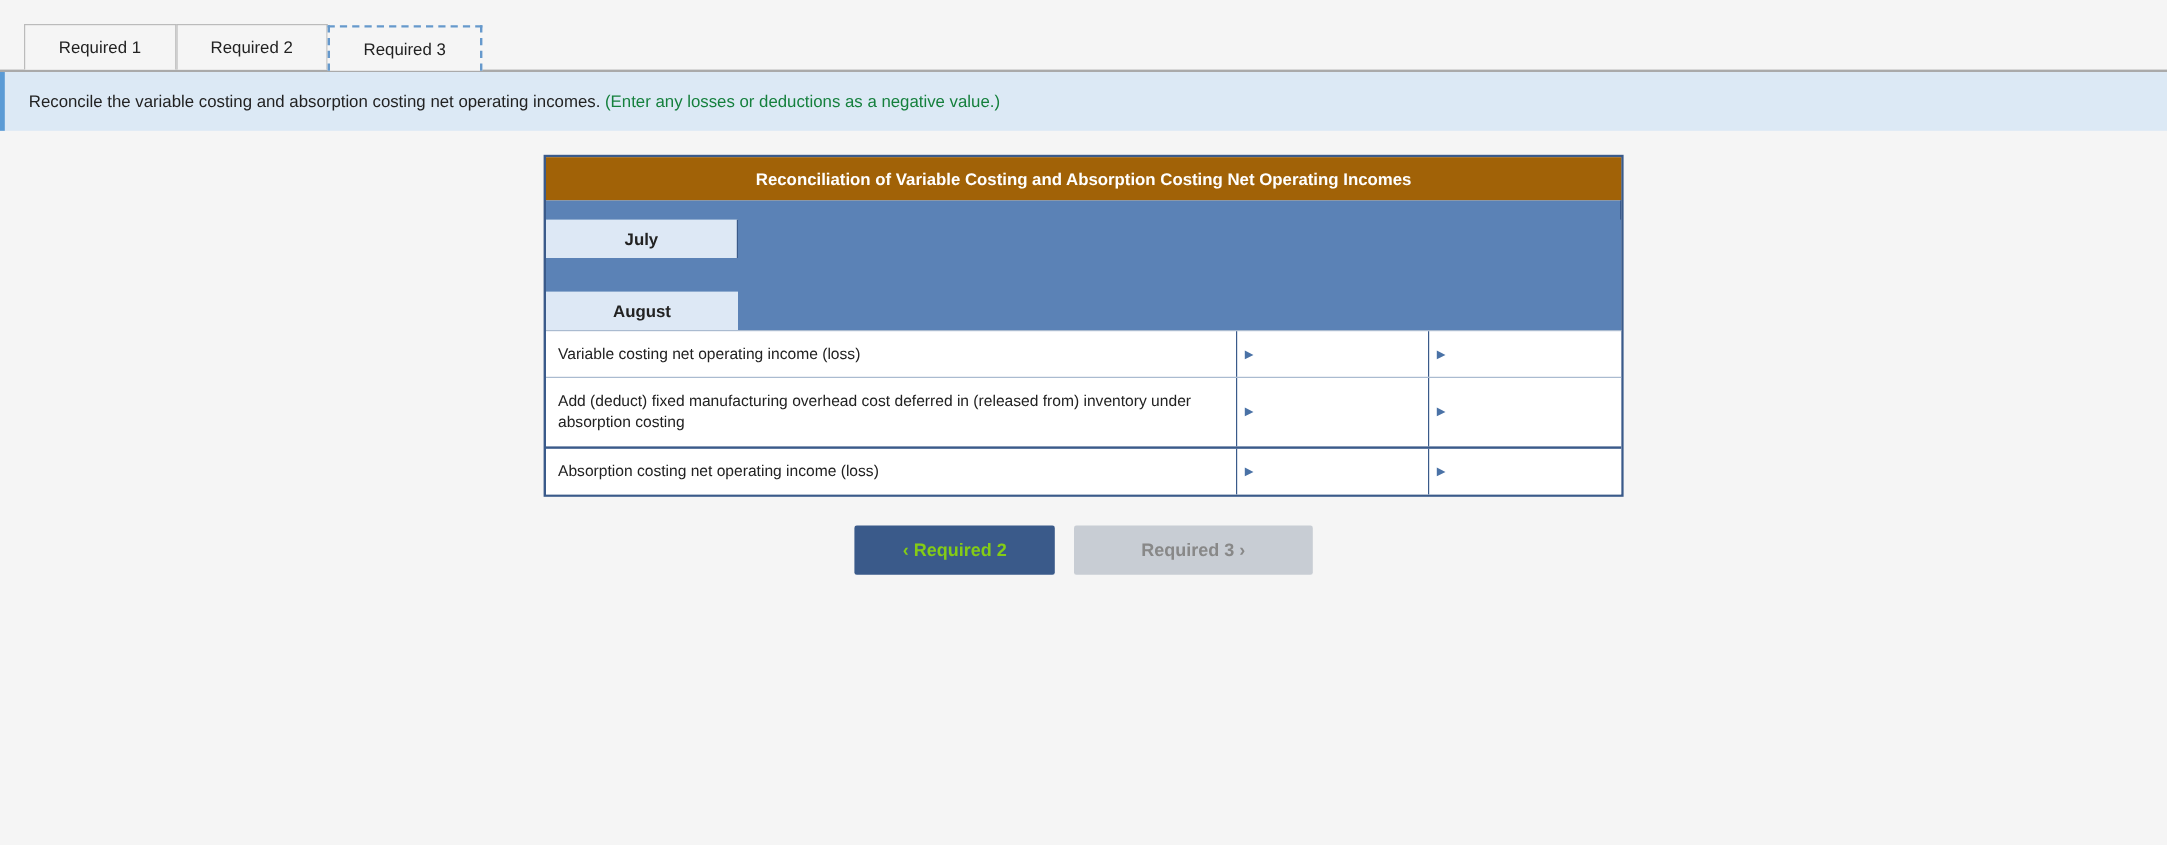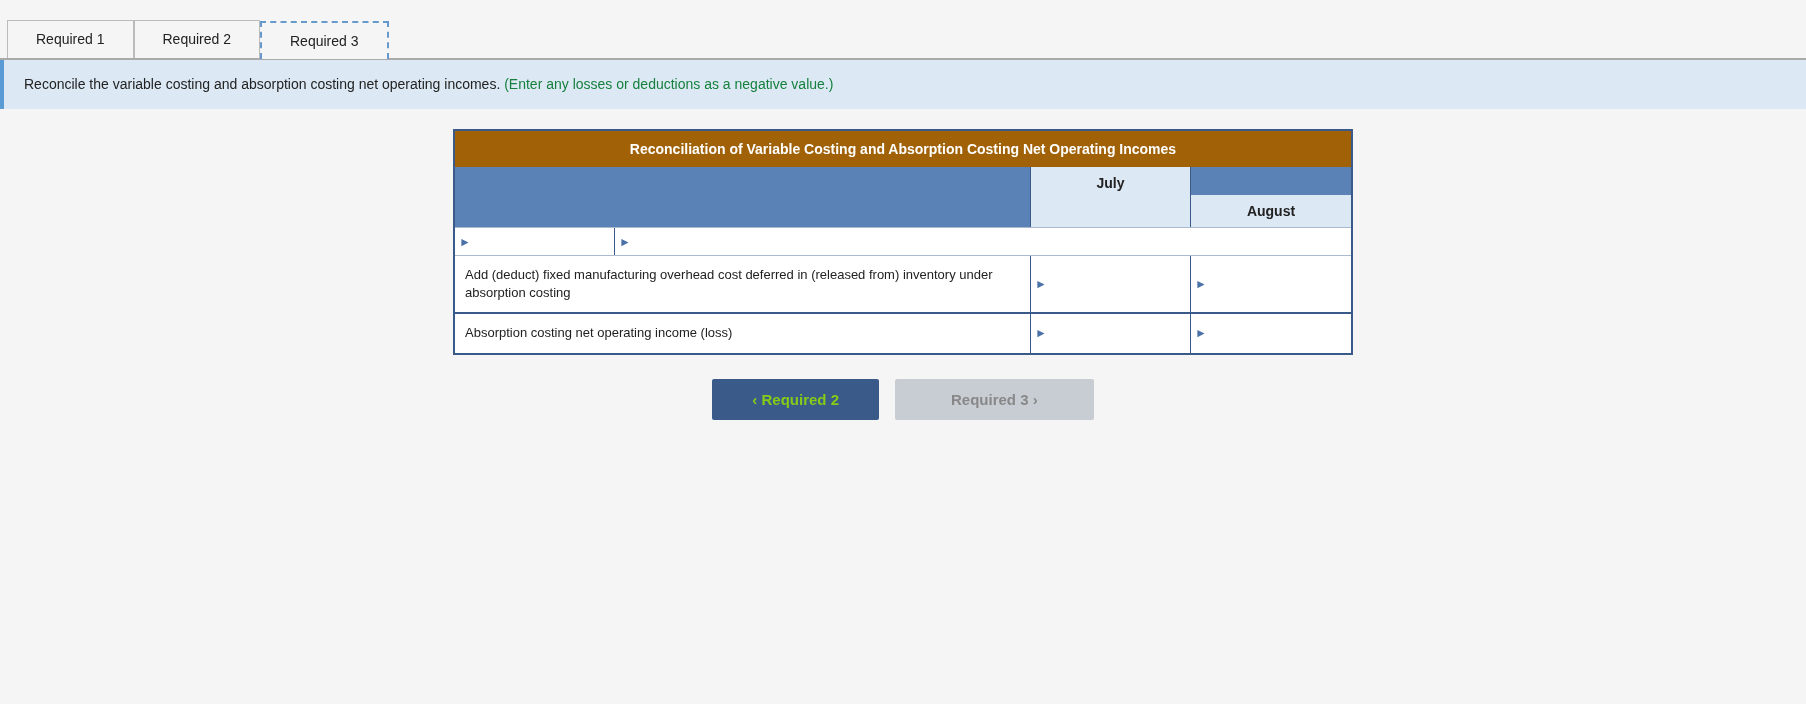--- a/index.html
+++ b/index.html
@@ -10,21 +10,21 @@
       color: #222;
     }
     .page-wrapper {
       background: #f5f5f5;
       min-height: 704px;
       padding: 20px 0 0 0;
     }
     .tabs-container {
       display: flex;
       border-bottom: 2px solid #aaa;
-      padding-left: 7px;
+      padding-left: 20px;
       background: #f5f5f5;
     }
     .tab {
       padding: 10px 28px;
       border: 1px solid #bbb;
       border-bottom: none;
       cursor: pointer;
       background: #f5f5f5;
       font-size: 14px;
       color: #222;
@@ -61,20 +61,21 @@
       background: #a16207;
       color: white;
       text-align: center;
       padding: 10px;
       font-weight: bold;
       font-size: 14px;
     }
     .table-header-row {
       display: flex;
       background: #5b82b6;
+      flex-direction: column;
     }
     .table-header-row .col-label {
       flex: 1;
       padding: 8px 10px;
       border-right: 1px solid #3a5a8a;
     }
     .table-header-row .col-month {
       width: 160px;
       text-align: center;
       padding: 8px 10px;
@@ -180,20 +181,21 @@
     <div class="table-wrapper">
       <div class="table-title">Reconciliation of Variable Costing and Absorption Costing Net Operating Incomes</div>
 
       <div class="table-header-row">
         <div class="col-label"></div>
         <div class="col-month">July</div>
         <div class="col-month">August</div>
       </div>
 
       <div class="table-data-row">
+        <div class="row-label">Variable costing net operating income (loss)</div>
         <div class="row-input-cell">
           <span class="input-arrow">►</span>
           <input type="text" value="" style="">
         </div>
         <div class="row-input-cell">
           <span class="input-arrow">►</span>
           <input type="text" value="" style="">
         </div>
       </div>
 

